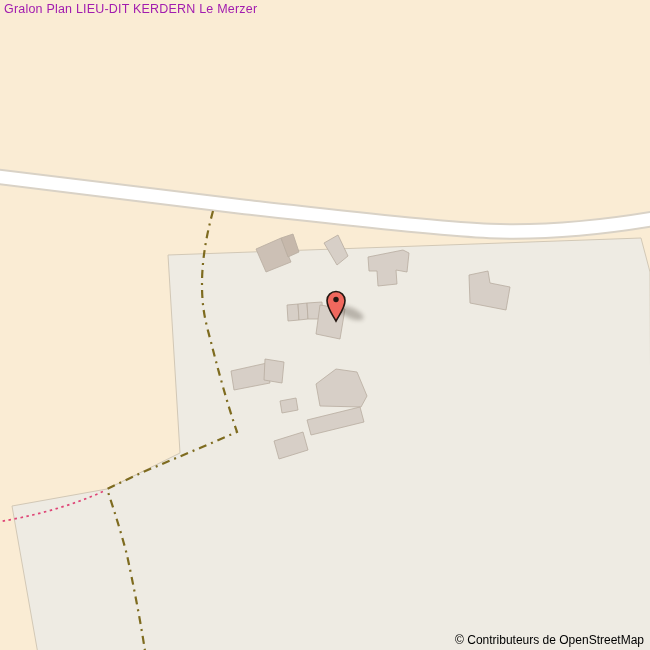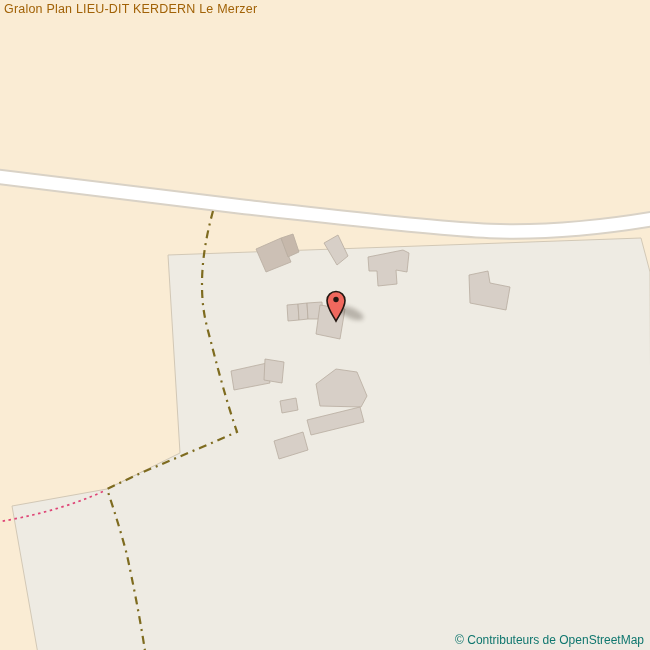--- a/index.html
+++ b/index.html
@@ -89,17 +89,17 @@
       </g>
 
     <ellipse cx="351" cy="313" rx="13.5" ry="5.2" transform="rotate(24 351 313)" opacity="0.32" filter="url(#soft-blur)" fill="#4a3f35"></ellipse>
 
     <g>
       <path d="M336,321 C331.5,313 327,307.5 327,300.5 a9,9 0 1,1 18,0 C345,307.5 340.5,313 336,321 Z" stroke-width="1.6" fill="#f0685e" stroke="#231712"></path>
       <circle cx="336" cy="299.5" r="2.7" fill="#231712"></circle>
     </g>
   </svg>
 
-  <div class="map-title" style="color: #a16207;">Gralon Plan LIEU-DIT KERDERN Le Merzer</div>
+  <div class="map-title" style="color: #a21caf;">Gralon Plan LIEU-DIT KERDERN Le Merzer</div>
 
-  <a class="map-attribution" href="#" style="color: #0f766e;">© Contributeurs de OpenStreetMap</a>
+  <a class="map-attribution" href="#" style="color: #000000;">© Contributeurs de OpenStreetMap</a>
 
 </div>
 
 </body></html>

